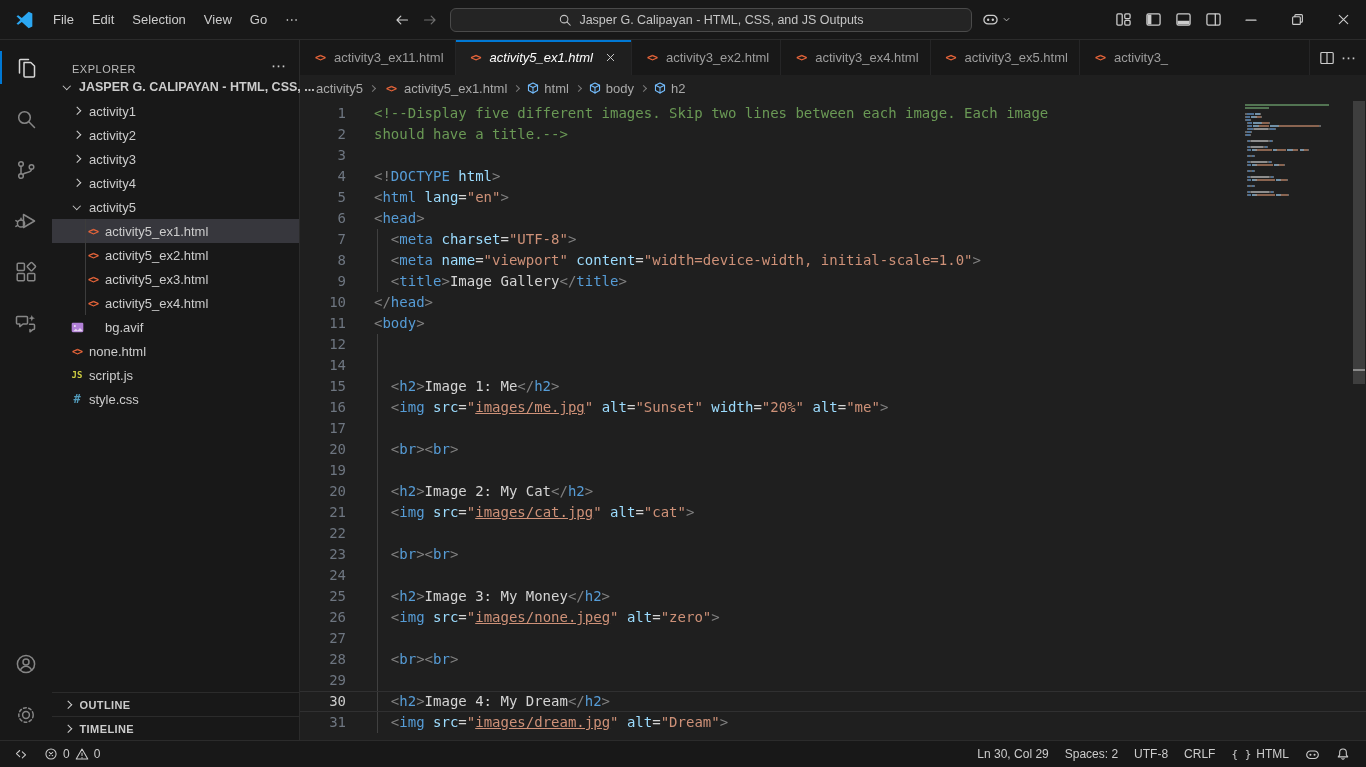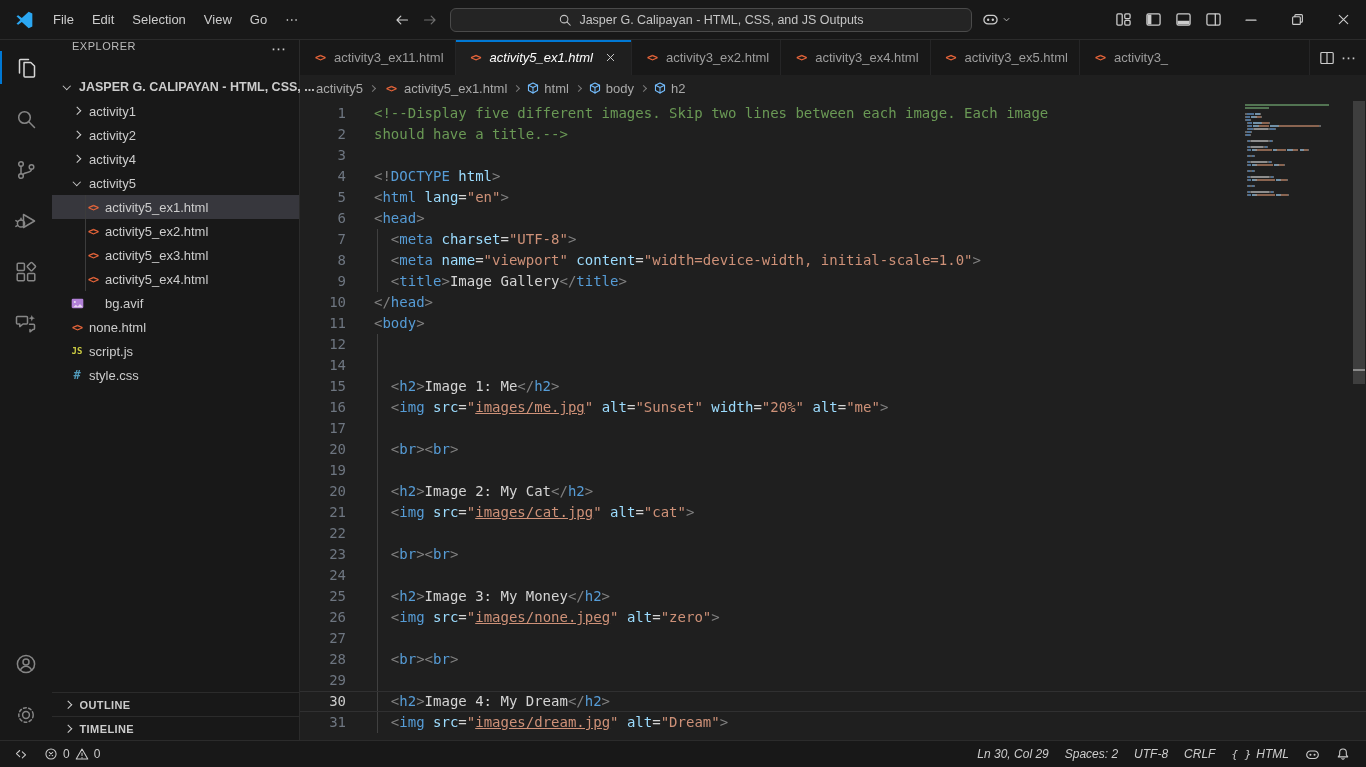--- a/index.html
+++ b/index.html
@@ -33,21 +33,21 @@
     align-items:center; flex:none; padding-top:2px; }
   .ab-item { width:52px; height:51px; display:flex; align-items:center; justify-content:center;
     color:#868686; position:relative; }
   .ab-item.active { color:#D7D7D7; }
   .ab-item.active::before { content:''; position:absolute; left:0; top:9px; bottom:9px;
     width:2px; background:#0078D4; }
   .ab-spacer { flex:1; }
 
   .sidebar { width:248px; background:#181818; border-right:1px solid #2B2B2B;
     display:flex; flex-direction:column; flex:none; }
-  .sidebar-header { height:35px; display:flex; align-items:flex-start; padding:0 12px 0 20px;
+  .sidebar-header { height:35px; display:flex; align-items:flex-end; padding:0 12px 0 20px;
     font-size:11px; letter-spacing:.5px; color:#BBBBBB; flex:none; }
   .sidebar-header .more { margin-left:auto; font-size:15px; color:#CCCCCC; letter-spacing:1px; }
   .row { height:24px; display:flex; align-items:center; font-size:13px; position:relative;
     white-space:nowrap; color:#CCCCCC; }
   .row.sel { background:#37373D; }
   .row.root { font-weight:700; font-size:12.5px; }
   .row.guide::before { content:''; position:absolute; left:33px; top:0; bottom:0; width:1px; background:#3C3C3C; }
   .chev-box { width:18px; display:flex; justify-content:center; flex:none; }
   .chev { width:5.5px; height:5.5px; border-right:1.4px solid #CCCCCC; border-bottom:1.4px solid #CCCCCC;
     display:inline-block; transform:rotate(-45deg); }
@@ -105,21 +105,21 @@
   .mm-l{background:#a5755c;} .mm-sp{background:transparent;}
 
   .vscroll { position:absolute; top:0; right:0; bottom:0; width:14px; }
   .thumb { position:absolute; top:0; left:1px; right:1px; height:283px; background:rgba(121,121,121,.35); }
   .cursor-mark { position:absolute; top:268px; left:1px; right:1px; height:2px; background:rgba(200,200,200,.55); }
 
   
   .statusbar { height:27px; background:#181818; border-top:1px solid #2B2B2B; display:flex;
     align-items:center; color:#CCCCCC; font-size:12px; padding:0 8px 0 6px; }
   .sb-item { display:flex; align-items:center; gap:5px; padding:0 8px; height:100%; }
-  .sb-right { margin-left:auto; display:flex; align-items:center; height:100%;font-style:italic; }
+  .sb-right { margin-left:auto; display:flex; align-items:center; height:100%; }
   .braces { font-family:"DejaVu Sans Mono", monospace; font-size:11px; }
 </style>
 </head>
 <body>
 
 <div class="titlebar">
   <span class="logo">
       <svg width="20" height="20" viewBox="0 0 24 24" fill="none" stroke="currentColor" stroke-width="1.5" stroke-linecap="round" stroke-linejoin="round">
         <path d="M17.6 2.2L9.4 9.7 5 6.3 3 7.4l4.7 4.6L3 16.6l2 1.1 4.4-3.4 8.2 7.5 4.4-2.1V4.3z" fill="#2BA7F2" stroke="none"></path>
       </svg>
@@ -309,20 +309,26 @@
         <div class="row" style="padding-left: 16px;">
           <span class="chev-box">
             <span class="chev"></span>
           </span>
           <span class="lbl">activity2</span>
         </div>
         <div class="row" style="padding-left: 16px;">
           <span class="chev-box">
             <span class="chev"></span>
           </span>
+          <span class="lbl">activity3</span>
+        </div>
+        <div class="row" style="padding-left: 16px;">
+          <span class="chev-box">
+            <span class="chev"></span>
+          </span>
           <span class="lbl">activity4</span>
         </div>
         <div class="row" style="padding-left: 16px;">
           <span class="chev-box">
             <span class="chev down"></span>
           </span>
           <span class="lbl">activity5</span>
         </div>
         <div class="row sel guide" style="padding-left: 32px;">
           <span class="fi fi-html">&lt;&gt;</span>

